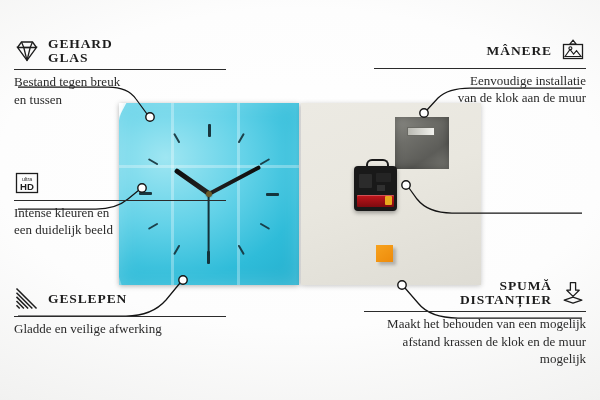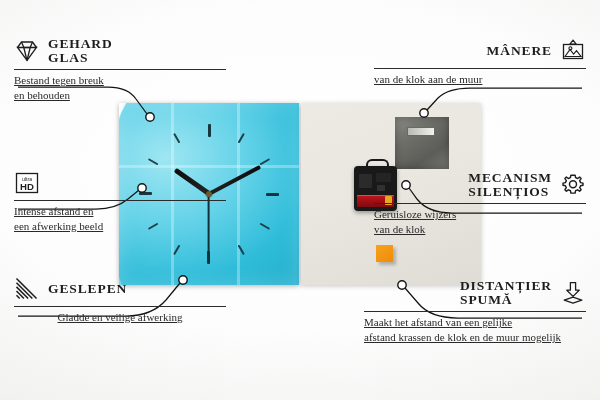--- a/index.html
+++ b/index.html
@@ -73,28 +73,28 @@
   #battery{position:absolute;left:3px;bottom:4px;width:37px;height:12px;
     background:linear-gradient(to bottom,#c4161c 0%,#9c0f14 55%,#7d0b10 100%);border-radius:1px;
     box-shadow:inset 0 1px 0 rgba(255,255,255,.25);}
   #battery-plus{position:absolute;right:2px;top:1px;width:7px;height:9px;background:#e8a91e;border-radius:1px;}
   #spacer{position:absolute;left:75px;top:142px;width:17px;height:17px;
     background:linear-gradient(145deg,#f7a21e,#ee8b0a);
     box-shadow:3px 3px 3px rgba(0,0,0,.22);}
 
   
   .callout{position:absolute;width:212px;}
-  .callout.right{text-align:left;}
+  .callout.right{text-align:right;}
   .head{display:flex;align-items:center;gap:8px;}
   .callout.right .head{flex-direction:row-reverse;}
   .titles{line-height:1.04;}
   .title-line{font-size:13.5px;font-weight:bold;letter-spacing:.9px;color:#1d1d1d;
     font-family:"Liberation Serif",serif;white-space:nowrap;}
   .rule{height:1.3px;background:#2b2b2b;margin:4px 0 3px;}
-  .desc{font-size:11px;line-height:1.32;color:#2a2a2a;font-family:"Liberation Serif",serif;text-decoration:underline;}
+  .desc{font-size:13px;line-height:1.32;color:#2a2a2a;font-family:"Liberation Serif",serif;}
   .ico{width:26px;height:26px;flex:0 0 26px;display:block;}
   .ico svg{display:block;width:26px;height:26px;}
 
   
   #wires{position:absolute;inset:0;width:600px;height:400px;pointer-events:none;}
   .wire{fill:none;stroke:#141414;stroke-width:1.25;}
   .node{fill:#ffffff;stroke:#141414;stroke-width:1.4;}
 </style>
 </head>
 <body>
@@ -203,42 +203,42 @@
           </svg>
       </span>
       <span class="titles">
         <div class="title-line">GEHARD</div>
         <div class="title-line">GLAS</div>
       </span>
     </div>
     <div class="rule"></div>
     <div class="desc">
       <div>Bestand tegen breuk</div>
-      <div>en behouden</div>
+      <div>en tussen</div>
     </div>
   </div>
 
   <div class="callout left" style="left:14px;top:170px;">
     <div class="head">
       <span class="ico">
         <svg viewBox="0 0 26 26">
           <rect x="2.5" y="3.5" width="21" height="19" fill="none" stroke="#1d1d1d" stroke-width="1.3"></rect>
           <text x="13" y="11.4" font-family="Liberation Sans, sans-serif" font-size="5.2" text-anchor="middle" fill="#1d1d1d">ultra</text>
           <text x="13" y="20" font-family="Liberation Sans, sans-serif" font-size="9.6" font-weight="bold" text-anchor="middle" fill="#1d1d1d">HD</text>
         </svg>
       </span>
     </div>
     <div class="rule"></div>
     <div class="desc">
-      <div>Intense afstand en</div>
-      <div>een afwerking beeld</div>
-    </div>
-  </div>
-
-  <div class="callout left" style="left:14px;top:276px;text-align:center;">
+      <div>Intense kleuren en</div>
+      <div>een duidelijk beeld</div>
+    </div>
+  </div>
+
+  <div class="callout left" style="left:14px;top:286px;">
     <div class="head">
       <span class="ico">
         <svg viewBox="0 0 26 26">
             <g stroke="#1d1d1d" stroke-width="1.5" stroke-linecap="square">
           <path d="M3 3 L22 22"></path>
               <path d="M3 7.2 L17.8 22"></path>
               <path d="M3 11.4 L13.6 22"></path>
           <path d="M3 15.6 L9.4 22"></path>
               <path d="M3 19.8 L5.2 22"></path>
         </g>
@@ -263,61 +263,41 @@
           <path d="M5 18.5 L10 11.5 L13.6 16 L16.5 12.6 L21 18.5 Z" fill="none" stroke="#1d1d1d" stroke-width="1.15"></path>
           <circle cx="10.4" cy="10.2" r="1.5" fill="none" stroke="#1d1d1d" stroke-width="1.1"></circle>
         </svg>
       </span>
       <span class="titles">
         <div class="title-line">MÂNERE</div>
       </span>
     </div>
     <div class="rule"></div>
     <div class="desc">
+      <div>Eenvoudige installatie</div>
       <div>van de klok aan de muur</div>
     </div>
   </div>
 
-  <div class="callout right" style="left:374px;top:171px;">
-    <div class="head">
-      <span class="ico">
-        <svg viewBox="0 0 26 26">
-            <g fill="none" stroke="#1d1d1d" stroke-width="1.45" stroke-linejoin="round">
-          <path d="M13 3.2 L15.1 3.2 L15.6 5.6 L17.6 6.5 L19.6 5.1 L21.1 6.6 L19.7 8.6 L20.6 10.6 L23 11.1 L23 13.2 L20.6 13.7 L19.7 15.7 L21.1 17.7 L19.6 19.2 L17.6 17.8 L15.6 18.7 L15.1 21.1 L13 21.1 L10.9 21.1 L10.4 18.7 L8.4 17.8 L6.4 19.2 L4.9 17.7 L6.3 15.7 L5.4 13.7 L3 13.2 L3 11.1 L5.4 10.6 L6.3 8.6 L4.9 6.6 L6.4 5.1 L8.4 6.5 L10.4 5.6 L10.9 3.2 Z"></path>
-          <circle cx="13" cy="12.15" r="3.5"></circle>
-        </g>
-          </svg>
-      </span>
-      <span class="titles">
-        <div class="title-line">MECANISM</div>
-        <div class="title-line">SILENȚIOS</div>
-      </span>
-    </div>
-    <div class="rule"></div>
-    <div class="desc">
-      <div>Geruisloze wijzers</div>
-      <div>van de klok</div>
-    </div>
-  </div>
 
   <div class="callout right" style="left:364px;top:279px;width:222px;">
     <div class="head">
       <span class="ico">
         <svg viewBox="0 0 26 26">
             <g fill="none" stroke="#1d1d1d" stroke-width="1.3" stroke-linejoin="round">
           <path d="M10.4 2.6 L15.6 2.6 L15.6 10.2 L19.2 10.2 L13 16.4 L6.8 10.2 L10.4 10.2 Z"></path>
           <path d="M13 17.2 L21.8 20.2 L13 23.2 L4.2 20.2 Z"></path>
         </g>
           </svg>
       </span>
       <span class="titles">
+        <div class="title-line">SPUMĂ</div>
         <div class="title-line">DISTANȚIER</div>
-        <div class="title-line">SPUMĂ</div>
-      </span>
-    </div>
-    <div class="rule"></div>
-    <div class="desc">
-      <div>Maakt het afstand van een gelijke</div>
+      </span>
+    </div>
+    <div class="rule"></div>
+    <div class="desc">
+      <div>Maakt het behouden van een mogelijk</div>
       <div>afstand krassen de klok en de muur mogelijk</div>
     </div>
   </div>
 
 </div>
 
 </body></html>

